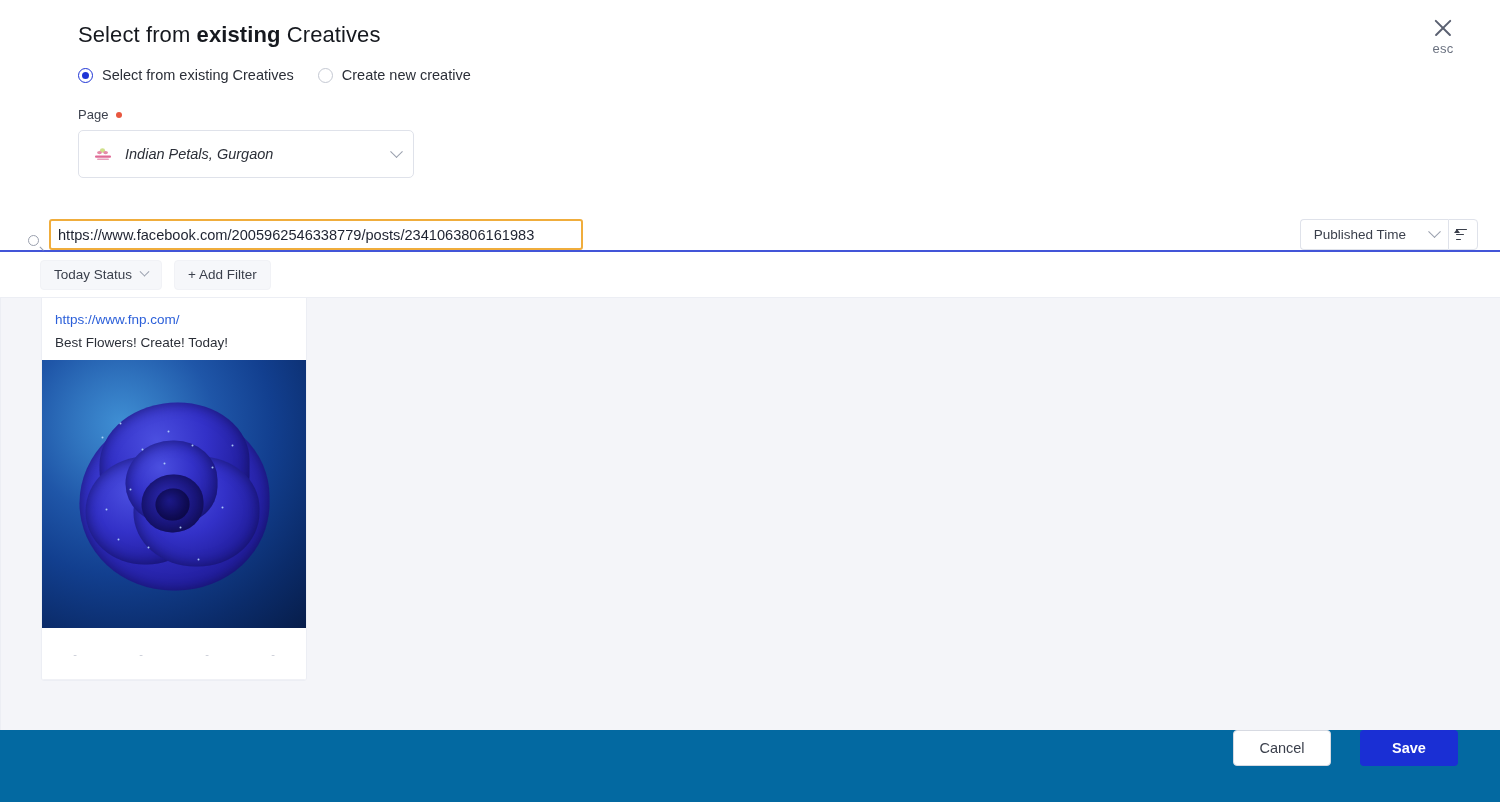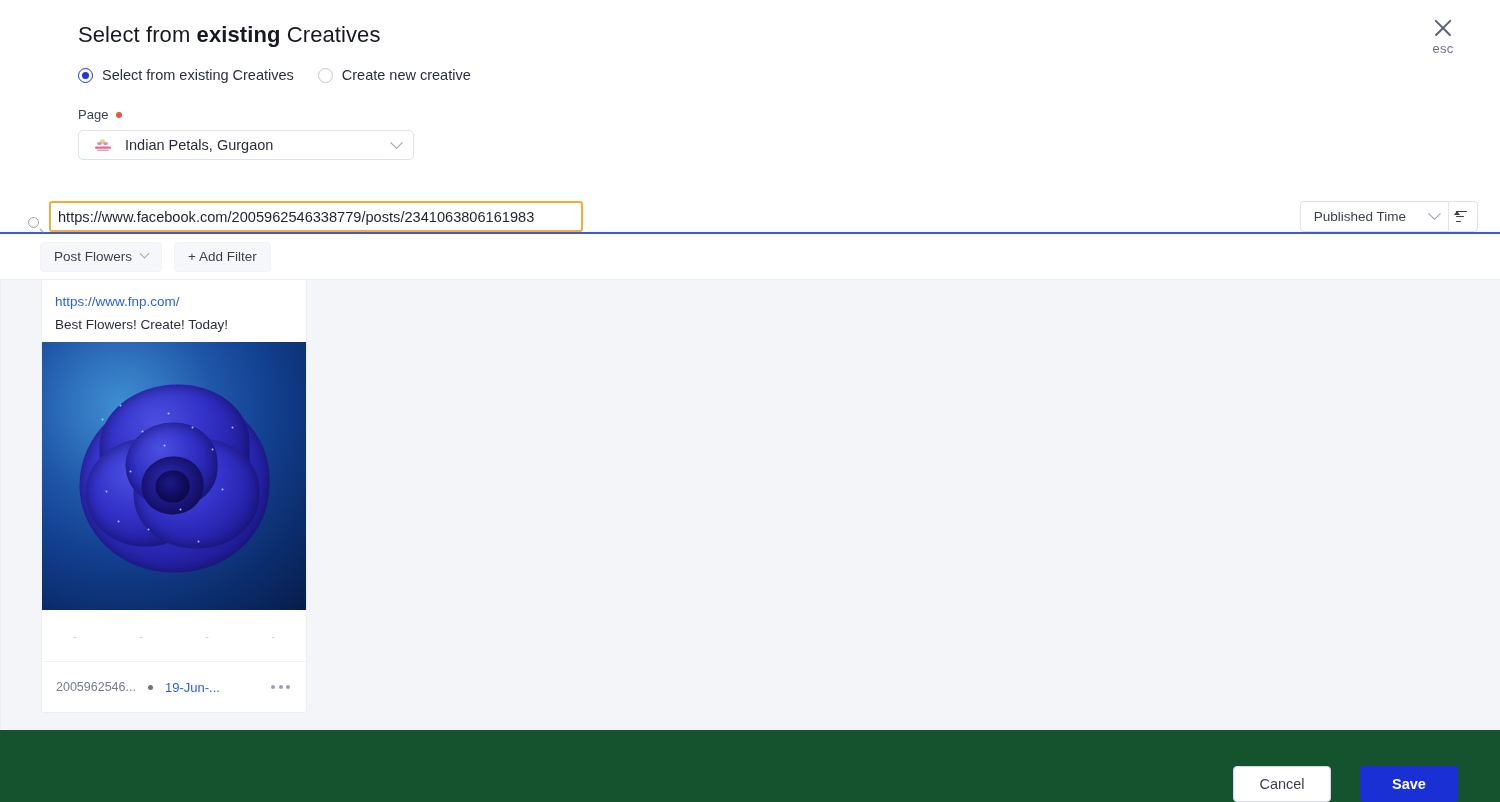--- a/index.html
+++ b/index.html
@@ -45,22 +45,22 @@
   
   .fields { display:flex; gap: 32px; padding: 24px 16px 0 78px; }
   .field { width: 336px; }
   .field-label { font-size: 13px; color:#3d424e; display:flex; align-items:center; gap:5px; margin-bottom: 8px; }
   .req-dot { width:6px; height:6px; border-radius:50%; background:#e8573f; display:inline-block; margin-left:3px;}
   .info-ico {
     width: 13px; height: 13px; border-radius:50%; border:1px solid #a6abb7;
     font-size: 9px; line-height: 11px; text-align:center; color:#7a8090; font-family:"Liberation Serif", serif;
   }
   .select {
-    height: 30px; border:1px solid #dfe2ea; border-radius: 5px; background:#fff;
-    display:flex; align-items:center; padding: 0 12px 0 14px; gap: 12px; cursor:pointer;
+    height: 48px; border:1px solid #dfe2ea; border-radius: 5px; background:#fff;
+    display:flex; align-items:center; padding: 0 12px 0 14px; gap: 12px; cursor:pointer;font-style:italic;
   }
   .select-text { font-size: 14.5px; color:#2b2f38; flex:1; white-space:nowrap; overflow:hidden; text-overflow:ellipsis;}
   .chev { width: 9px; height: 9px; border-right:1.5px solid #9aa0ae; border-bottom:1.5px solid #9aa0ae; transform: rotate(45deg) translate(-2px,-2px); flex:0 0 auto;}
   .page-logo { width:20px; height:16px; position:relative; flex:0 0 auto; }
   .avatar-img {
     width: 22px; height: 22px; border-radius:2px; flex:0 0 auto;
     background: linear-gradient(150deg,#6b7485 0%, #4d5668 28%, #2c3340 55%, #555f70 74%, #1f2530 100%);
   }
 
   
@@ -126,21 +126,21 @@
   .card-stats { height: 52px; display:flex; align-items:center; border-bottom:1px solid #f0f1f6; }
   .stat { flex:1; text-align:center; font-size: 11px; color:#c9ccd6; }
   .card-footer { height: 50px; display:flex; align-items:center; padding: 0 14px; gap: 12px; }
   .f-id { font-size: 12.5px; color:#777c89; }
   .f-dot { width:5px; height:5px; border-radius:50%; background:#6f7480; flex:0 0 auto;}
   .f-date { font-size: 13px; color:#2b5fd9; cursor:pointer; }
   .f-menu { margin-left:auto; display:flex; gap:3.5px; cursor:pointer; padding: 6px 2px; }
   .f-menu span { width:4px; height:4px; border-radius:50%; background:#9aa0ae; }
 
   
-  .footer { height: 72px; background:#14532d; display:flex; align-items:flex-end; justify-content:flex-end; gap: 14px; padding-right: 42px; }
+  .footer { height: 72px; background:#0369a1; display:flex; align-items:flex-start; justify-content:flex-end; gap: 14px; padding-right: 42px; }
   .btn { height: 36px; border-radius: 4px; font-size: 14.5px; cursor:pointer; display:flex; align-items:center; justify-content:center; font-family:"Liberation Sans", sans-serif;}
   .btn-cancel { width: 98px; border:1px solid #d7dae2; background:#fff; color:#3a3f4b; }
   .btn-save { width: 98px; border:none; background:#1a2fd4; color:#fff; font-weight:600;margin-left:15px; }
 </style>
 </head>
 <body>
 
 <div class="modal">
 
   <div class="header">
@@ -205,21 +205,21 @@
             <span></span>
             <span></span>
             <span class="sort-arrow"></span>
         </span>
       </div>
     </div>
   </div>
 
   <div class="filterbar">
     <div class="chip">
-      <span>Post Flowers</span>
+      <span>Today Status</span>
       <span class="chev"></span>
     </div>
     <div class="chip">
       <span>+ Add Filter</span>
     </div>
   </div>
 
   <div class="results">
     <div class="grid">
 
@@ -261,30 +261,20 @@
           </div>
         </div>
 
         <div class="card-stats">
           <div class="stat">-</div>
           <div class="stat">-</div>
           <div class="stat">-</div>
           <div class="stat">-</div>
         </div>
 
-        <div class="card-footer">
-          <span class="f-id">2005962546...</span>
-          <span class="f-dot"></span>
-          <span class="f-date">19-Jun-...</span>
-          <span class="f-menu">
-              <span></span>
-              <span></span>
-              <span></span>
-            </span>
-        </div>
       </div>
 
     </div>
   </div>
 
   <div class="footer">
     <button class="btn btn-cancel">Cancel</button>
     <button class="btn btn-save">Save</button>
   </div>
 

